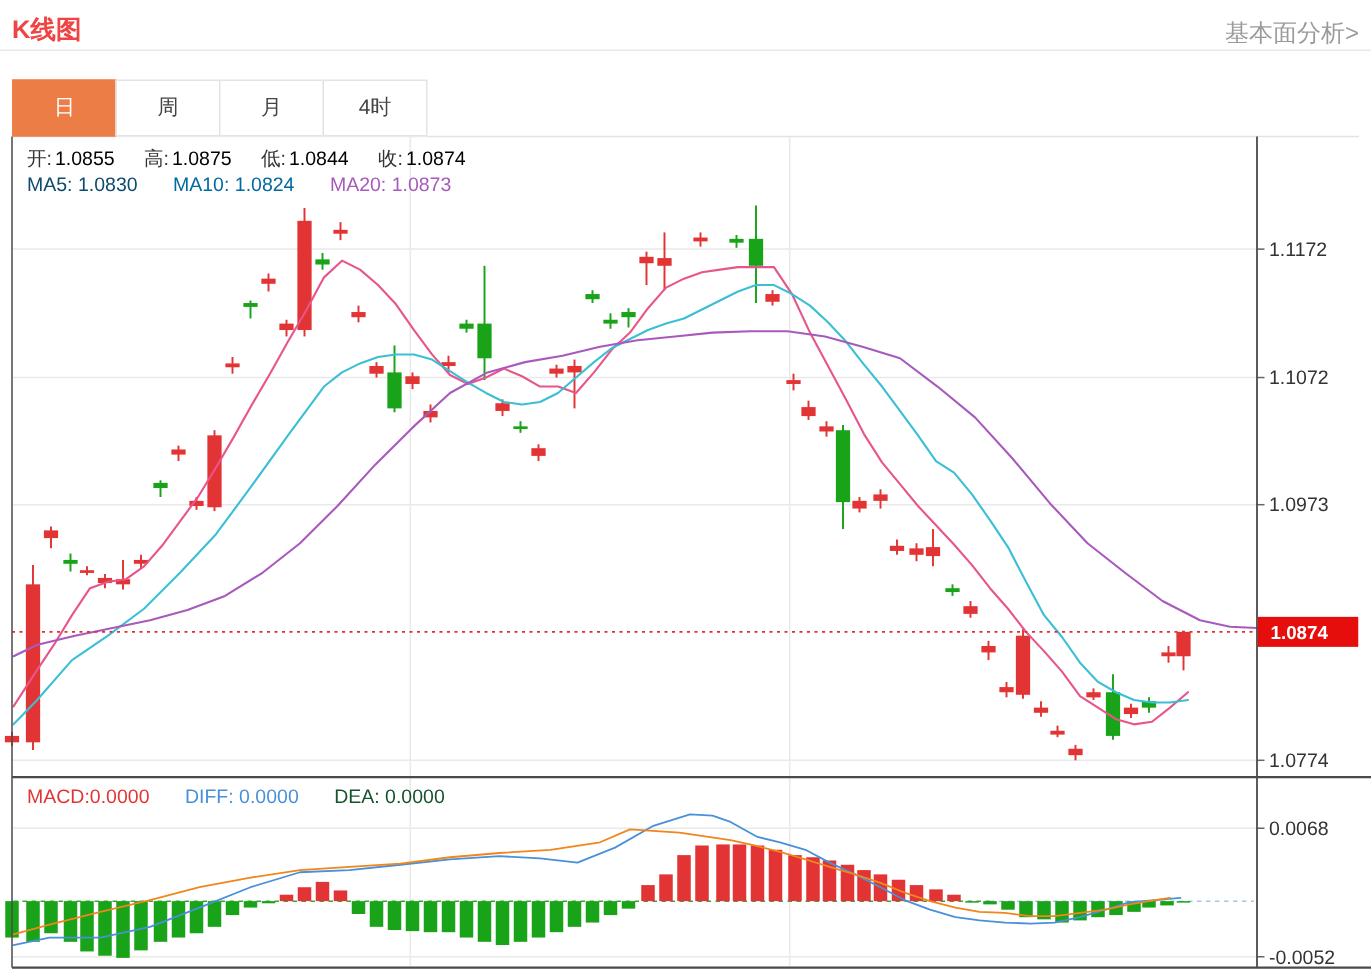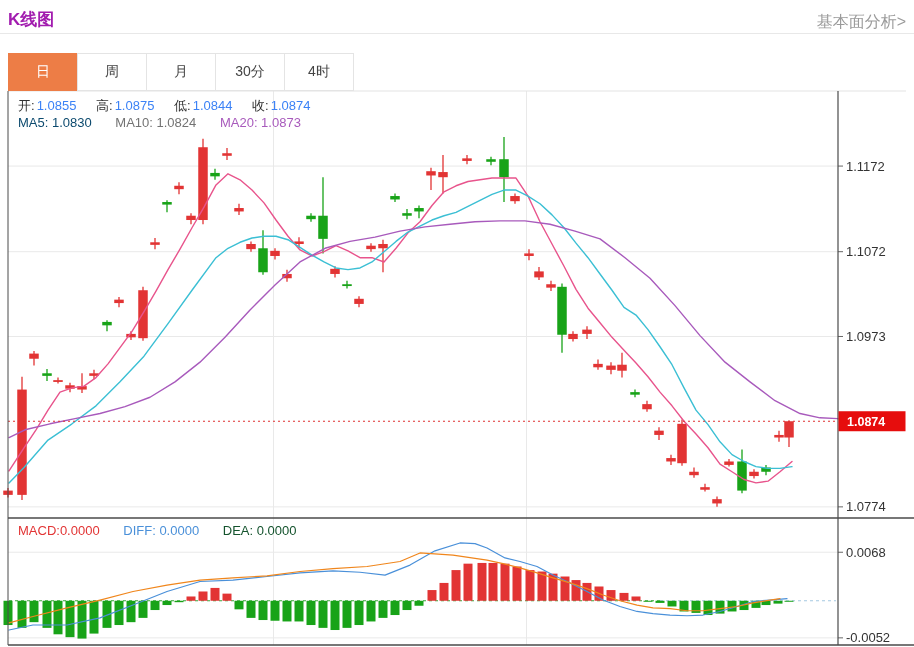--- a/index.html
+++ b/index.html
@@ -1,53 +1,52 @@
 <!DOCTYPE html>
 <html><head>
 <meta charset="utf-8">
 <style>
   html,body{margin:0;padding:0;width:914px;height:647px;background:#ffffff;
     font-family:"Liberation Sans",sans-serif;position:relative;overflow:hidden;}
   .page-header{position:absolute;left:0;top:0;width:914px;height:33px;
     border-bottom:1px solid #e8e8e8;z-index:3;background:#fff;}
-  .page-title{position:absolute;left:8px;top:8px;font-size:17px;font-weight:bold;color:#a21caf;}
+  .page-title{position:absolute;left:8px;top:8px;font-size:17px;font-weight:bold;color:#ef4444;}
   .header-link{position:absolute;right:8px;top:12px;font-size:16px;color:#9a9a9a;cursor:pointer;text-decoration:none;}
   .tabbar{position:absolute;left:8px;top:53px;height:38px;display:flex;z-index:3;}
   .tab{width:70px;height:38px;box-sizing:border-box;border:1px solid #e4e4e4;margin-left:-1px;
     display:flex;align-items:center;justify-content:center;font-size:14px;color:#444;
     background:#fff;cursor:pointer;}
   .tab:first-child{margin-left:0;}
   .tab.active{background:#ed7d46;border-color:#ed7d46;color:#fff;}
   .info-row{position:absolute;left:18px;font-size:13px;white-space:nowrap;z-index:2;}
   .ohlc-row{top:97px;}
   .ma-row{top:115px;}
   .macd-row{top:523px;}
   .o-lbl{color:#333;margin-right:2px;}
-  .o-val{color:#3b82f6;margin-right:16px;}
+  .o-val{color:#000000;margin-right:16px;}
   .ma5-t{color:#0c4a6e;margin-right:20px;}
-  .ma10-t{color:#737373;margin-right:20px;}
+  .ma10-t{color:#0369a1;margin-right:20px;}
   .ma20-t{color:#a85abc;}
   .macd-t{color:#e23434;margin-right:20px;text-align:center;}
   .diff-t{color:#4a90d9;margin-right:20px;text-align:right;}
   .dea-t{color:#14532d;margin-top:26px;}
   #chart-svg{position:absolute;left:0;top:0;z-index:1;}
 </style>
 </head>
 <body>
 
 <div class="page-header">
   <div class="page-title">K线图</div>
   <a class="header-link">基本面分析&gt;</a>
 </div>
 
 <div class="tabbar" id="tabbar">
     <div class="tab active">日</div>
     <div class="tab">周</div>
     <div class="tab">月</div>
-    <div class="tab">30分</div>
     <div class="tab">4时</div>
   </div>
 
 <div class="info-row ohlc-row">
   <span class="o-lbl">开:</span><span class="o-val">1.0855</span>
   <span class="o-lbl">高:</span><span class="o-val">1.0875</span>
   <span class="o-lbl">低:</span><span class="o-val">1.0844</span>
   <span class="o-lbl">收:</span><span class="o-val">1.0874</span>
 </div>
 

